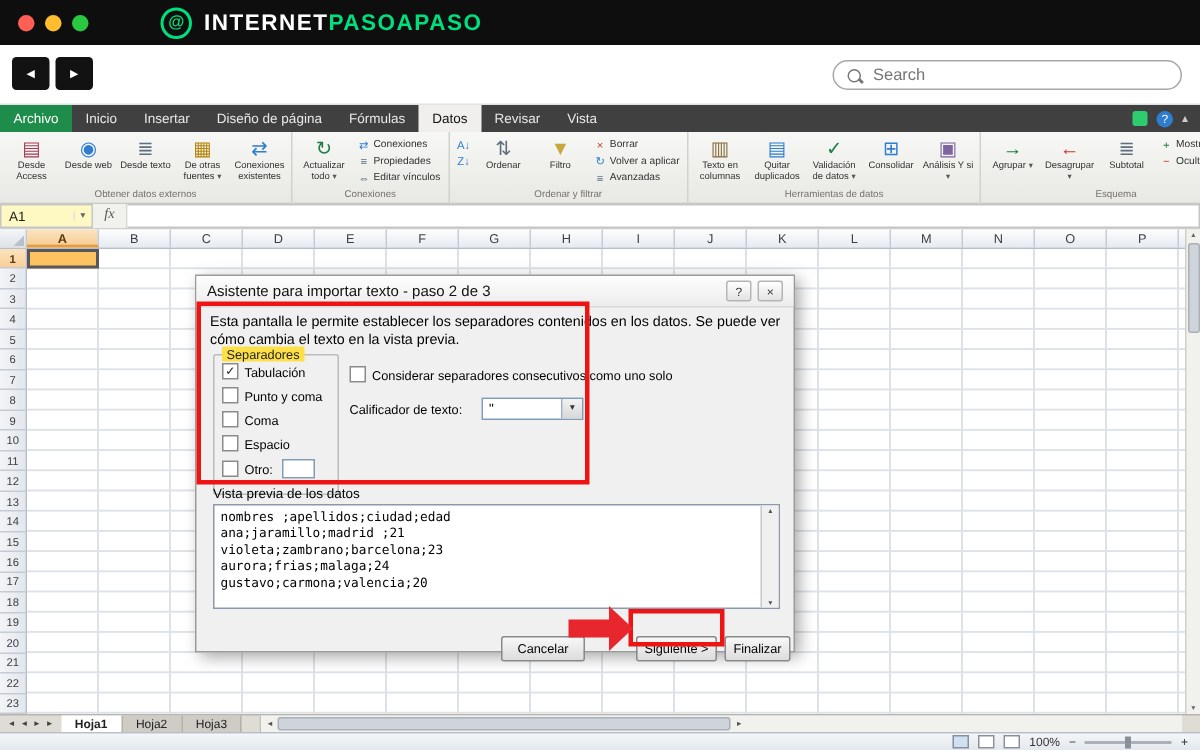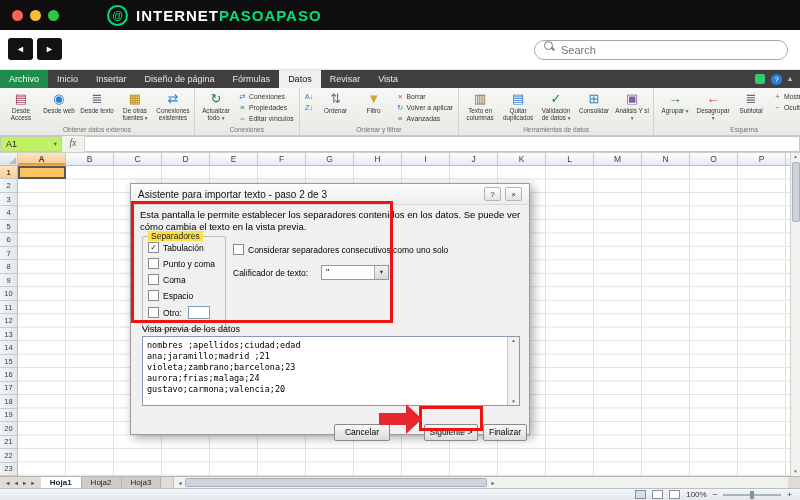--- a/index.html
+++ b/index.html
@@ -13,21 +13,21 @@
   .dot.red{background:#ff5f57}.dot.yellow{background:#febc2e}.dot.green{background:#2ac840}
   .brand{display:flex;align-items:center;gap:8px;margin-left:48px;}
   .brand-icon{width:17px;height:17px;border-radius:50%;border:2px solid #00df7e;color:#00df7e;font-size:11px;line-height:17px;text-align:center;font-weight:bold;}
   .brand-text{font-size:15px;font-weight:bold;letter-spacing:1px;}
   .brand-white{color:#ffffff}.brand-green{color:#00df7e}
 
   
   .navbar{position:absolute;top:30px;left:0;width:800px;height:40px;background:#fff;border-bottom:1px solid #e2e2e2;box-sizing:border-box;}
   .navbtn{position:absolute;top:8px;width:25px;height:22px;background:#121212;color:#fff;text-align:center;line-height:22px;font-size:9px;border-radius:3px;}
   .navbtn.back{left:8px}.navbtn.fwd{left:37px}
-  .searchbox{position:absolute;right:12px;top:10px;width:254px;height:20px;border:1px solid #a8a8a8;border-radius:11px;display:flex;padding:0 9px;gap:6px;box-sizing:border-box;background:#fff;}
+  .searchbox{position:absolute;right:12px;top:10px;width:233px;height:20px;border:1px solid #a8a8a8;border-radius:11px;display:flex;align-items:center;padding:0 9px;gap:6px;box-sizing:border-box;background:#fff;}
   .mag{width:7px;height:7px;border:1.5px solid #777;border-radius:50%;position:relative;flex:0 0 auto;}
   .mag::after{content:"";position:absolute;left:6px;top:6px;width:4px;height:1.5px;background:#777;transform:rotate(45deg);}
   .search-input{border:none;outline:none;font-size:11px;flex:1;min-width:0;font-family:"Liberation Sans",sans-serif;color:#333;background:transparent;}
 
   
   .tabstrip{position:absolute;top:70px;left:0;width:800px;height:18px;background:#404040;display:flex;align-items:stretch;}
   .rtab{color:#e8e8e8;font-size:9px;line-height:18px;padding:0 9px;white-space:nowrap;}
   .rtab.archivo{background:#1e8c4a;color:#fff;}
   .rtab.active{background:#f0efed;color:#111;}
   .strip-right{margin-left:auto;display:flex;align-items:center;gap:6px;padding-right:8px;}
@@ -42,21 +42,21 @@
   .btn-large{display:flex;flex-direction:column;align-items:center;width:36px;padding:1px 0;border-radius:2px;}
   .btn-large .ic{font-size:13px;line-height:15px;height:15px;}
   .btn-large .lb{font-size:6.3px;line-height:7px;text-align:center;color:#333;margin-top:1px;}
   .arrow-mark{font-size:5.5px;color:#555;}
   .btn-stack{display:flex;flex-direction:column;justify-content:flex-start;gap:2px;padding-top:2px;}
   .btn-small{display:flex;align-items:center;gap:2px;font-size:6.8px;color:#333;line-height:9px;padding:0 2px;white-space:nowrap;}
   .btn-small .ic{font-size:7.5px;min-width:9px;text-align:center;line-height:9px;}
 
   
   .formulabar{position:absolute;top:136px;left:0;width:800px;height:17px;background:#f1f1ee;border-bottom:1px solid #cfcfca;box-sizing:border-box;display:flex;align-items:stretch;}
-  .namebox{width:62px;background:#bef264;border:1px solid #c6c6c6;font-size:9px;display:flex;align-items:center;padding-left:5px;justify-content:space-between;box-sizing:border-box;color:#222;}
+  .namebox{width:62px;background:#fef9c3;border:1px solid #c6c6c6;font-size:9px;display:flex;align-items:center;padding-left:5px;justify-content:space-between;box-sizing:border-box;color:#222;}
   .nb-caret{font-size:5.5px;color:#666;padding:0 3px;border-left:1px solid #e0e0e0;}
   .fxbtn{width:22px;text-align:center;font-size:9.5px;font-style:italic;font-family:"Liberation Serif",serif;color:#555;line-height:15px;border-right:1px solid #d6d6d2;}
   .formula-input{flex:1;background:#fff;border:1px solid #c6c6c6;border-left:none;}
 
   
   .colheaders{position:absolute;top:153px;left:0;width:790px;height:13px;display:flex;background:linear-gradient(#fdfdfd,#e6ebf2);border-bottom:1px solid #b8bec8;box-sizing:border-box;}
   .corner{width:18px;flex:0 0 auto;border-right:1px solid #c5cbd4;position:relative;background:linear-gradient(#f4f5f7,#dde3ea);box-sizing:border-box;}
   .corner::after{content:"";position:absolute;right:1px;bottom:1px;border-left:7px solid transparent;border-bottom:7px solid #b9c0ca;}
   .colh{width:48px;flex:0 0 auto;text-align:center;font-size:8.5px;color:#3b3f46;line-height:12px;border-right:1px solid #c5cbd4;box-sizing:border-box;}
   .colh.sel{background:linear-gradient(#fbe3c0,#f8cf97);border-bottom:2px solid #e89b38;color:#5a3b10;font-weight:bold;}

